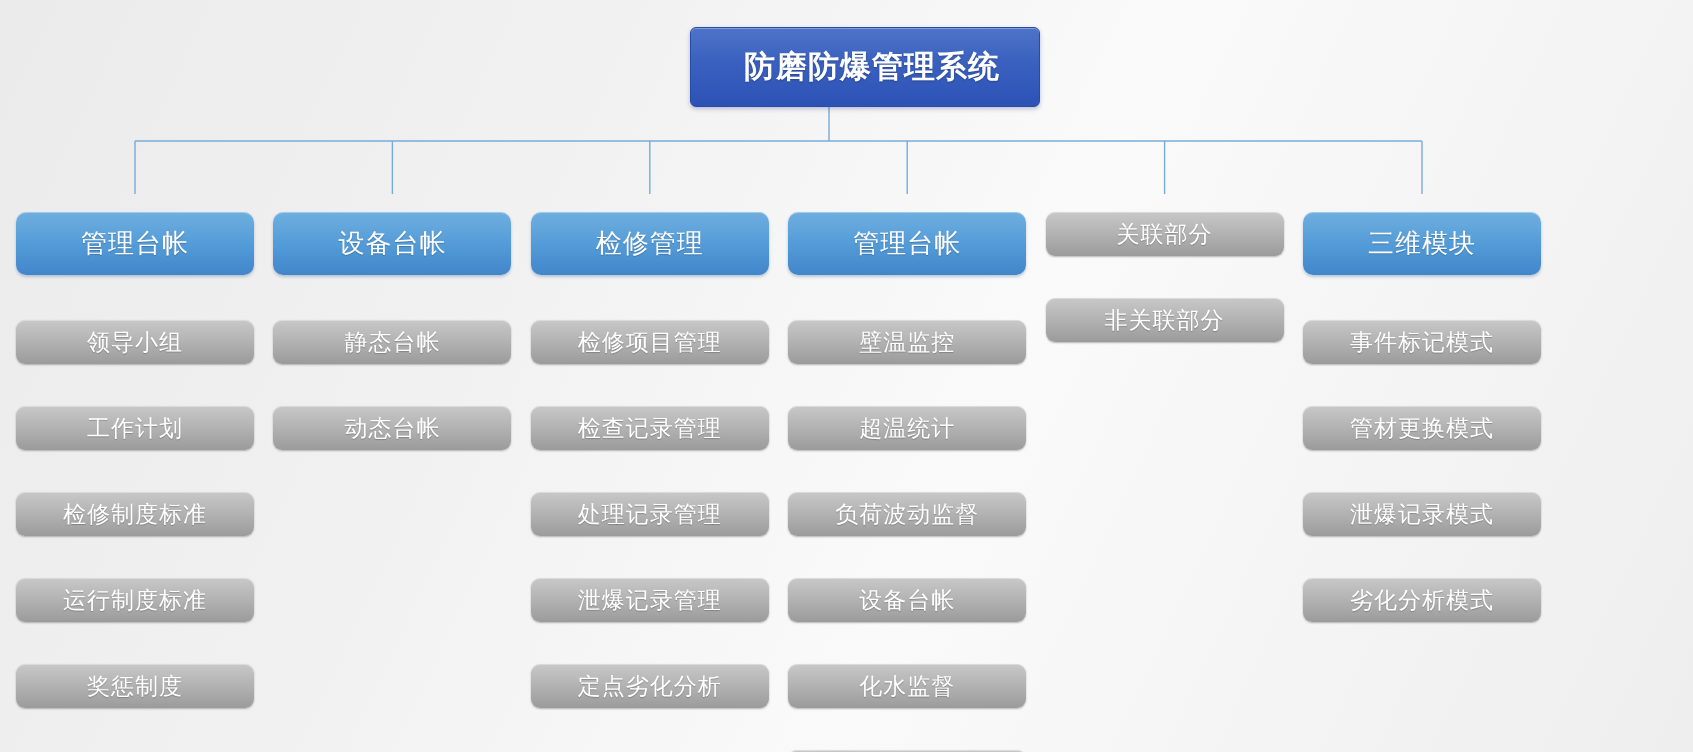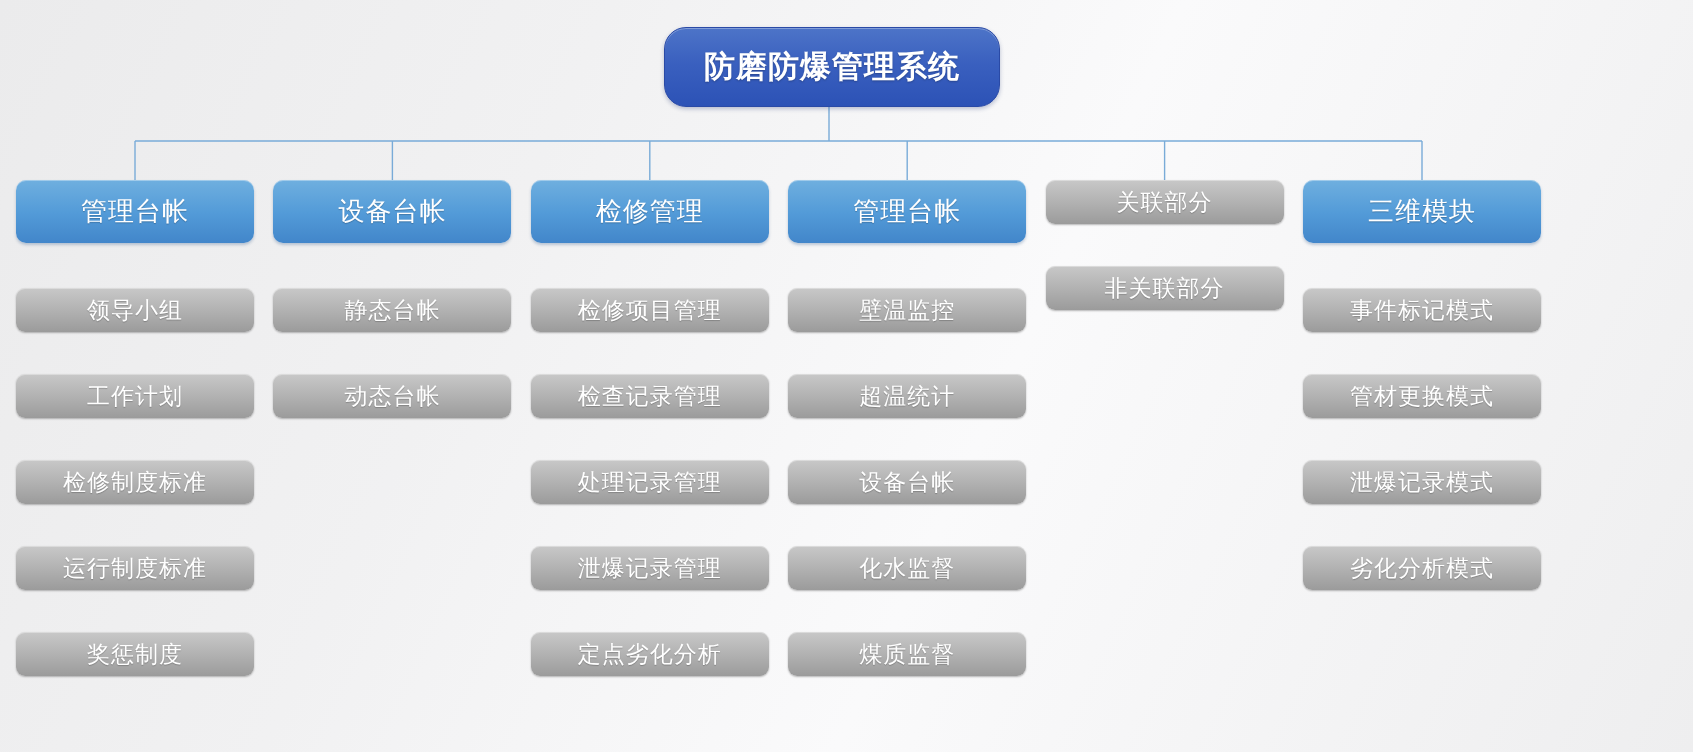--- a/index.html
+++ b/index.html
@@ -20,47 +20,48 @@
   .connector-layer {
     position: absolute;
     left: 0;
     top: 0;
     width: 1693px;
     height: 752px;
     pointer-events: none;
   }
   .title-box {
     position: absolute;
-    left: 664px;
+    left: 690px;
     top: 27px;
     width: 334px;
     height: 78px;
-    border-radius: 22px;
+    border-radius: 6px;
     background: linear-gradient(180deg, var(--title-top) 0%, var(--title-mid) 45%, var(--title-bottom) 100%);
     border: 1px solid var(--title-border);
     box-shadow: 0 2px 4px rgba(40, 60, 120, 0.30), inset 0 1px 0 rgba(255,255,255,0.30);
     display: flex;
     align-items: center;
     justify-content: center;
     color: var(--node-text);
     font-size: 31px;
     font-weight: bold;
     letter-spacing: 1px;
     text-shadow: 0 1px 2px rgba(0,0,0,0.25);
+    padding-left: 14px;
   }
   .columns {
     position: absolute;
     left: 0;
     top: 0;
     width: 1693px;
     height: 752px;
   }
   .column {
     position: absolute;
-    top: 180px;
+    top: 212px;
     width: 238px;
   }
   .branch-box {
     width: 238px;
     height: 63px;
     box-sizing: border-box;
     margin-bottom: 45px;
     border-radius: 10px;
     background: linear-gradient(180deg, var(--branch-top) 0%, var(--branch-mid) 52%, var(--branch-bottom) 100%);
     box-shadow: 0 2px 3px rgba(50, 90, 140, 0.30), inset 0 1px 0 rgba(255,255,255,0.35);
@@ -126,20 +127,21 @@
         <div class="child-box">检修项目管理</div>
         <div class="child-box">检查记录管理</div>
         <div class="child-box">处理记录管理</div>
         <div class="child-box">泄爆记录管理</div>
         <div class="child-box">定点劣化分析</div>
       </div>
       <div class="column" style="left: 788.2px;">
         <div class="branch-box">管理台帐</div>
         <div class="child-box">壁温监控</div>
         <div class="child-box">超温统计</div>
+        <div class="child-box">负荷波动监督</div>
         <div class="child-box">设备台帐</div>
         <div class="child-box">化水监督</div>
         <div class="child-box">煤质监督</div>
       </div>
       <div class="column" style="left: 1045.6px;">
         <div class="child-box">关联部分</div>
         <div class="child-box">非关联部分</div>
       </div>
       <div class="column" style="left: 1303px;">
         <div class="branch-box">三维模块</div>

